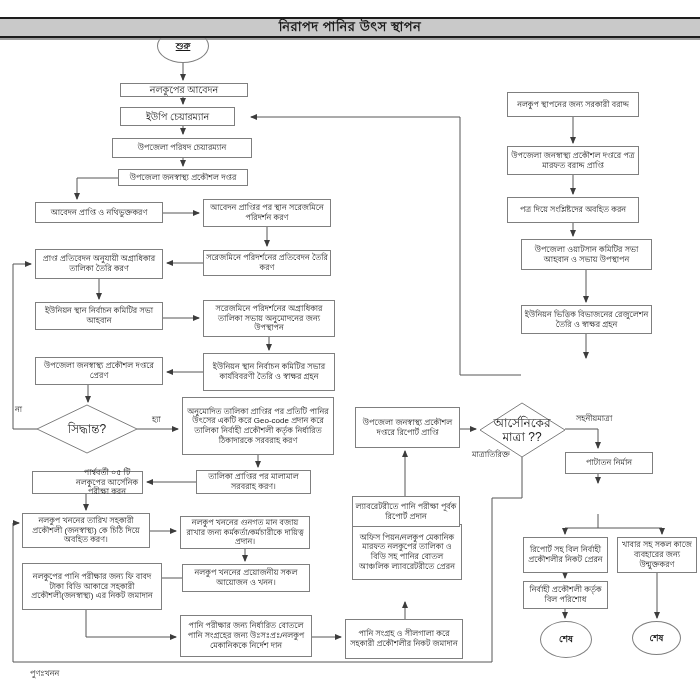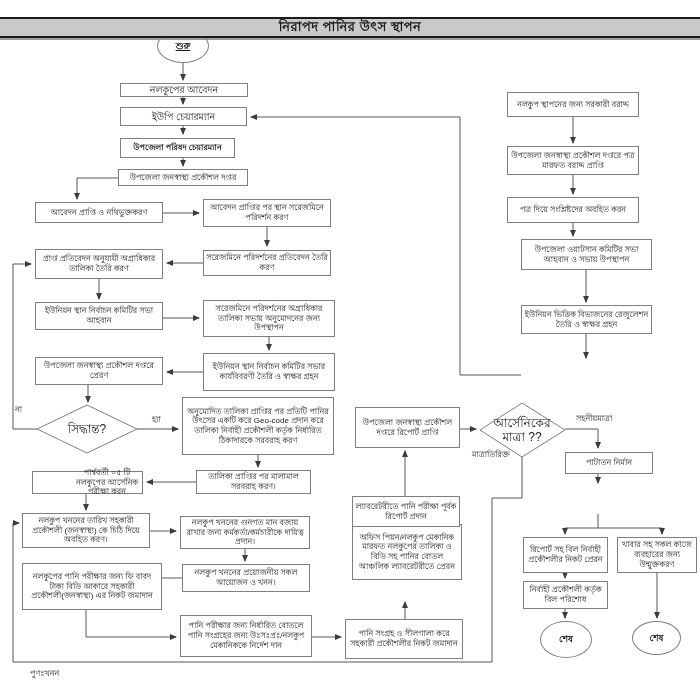--- a/index.html
+++ b/index.html
@@ -81,22 +81,22 @@
     </g>
     <polygon points="87,405 137,429 87,453 37,429" fill="#ffffff" stroke="#7f7f7f" stroke-width="1"></polygon>
     <polygon points="522,403 565,430 522,457 480,430" fill="#ffffff" stroke="#7f7f7f" stroke-width="1"></polygon>
   </svg>
 
   <div class="titlebar">নিরাপদ পানির উৎস স্থাপন</div>
 
   <div class="oval" style="left:157px;top:29px;width:52px;height:34px;text-decoration:underline;">শুরু</div>
 
   <div class="bx lg" style="left:120px;top:83px;width:128px;height:14px;">নলকুপের আবেদন</div>
-  <div class="bx lg" style="left:120px;top:107px;width:127px;height:19px;">ইউপি চেয়ারম্যান</div>
-  <div class="bx" style="left:120px;top:138px;width:115px;height:20px;font-weight:bold;">উপজেলা পরিষদ চেয়ারম্যান</div>
+  <div class="bx lg" style="left:120px;top:107px;width:115px;height:19px;">ইউপি চেয়ারম্যান</div>
+  <div class="bx" style="left:112px;top:138px;width:140px;height:20px;">উপজেলা পরিষদ চেয়ারম্যান</div>
   <div class="bx" style="left:118px;top:169px;width:130px;height:17px;">উপজেলা  জনস্বাস্থ্য প্রকৌশল দপ্তর</div>
 
   <div class="bx" style="left:35px;top:202px;width:128px;height:21px;">আবেদন প্রাপ্তি ও নথিভুক্তকরণ</div>
   <div class="bx" style="left:203px;top:199px;width:128px;height:28px;">আবেদন প্রাপ্তির পর স্থান সরেজমিনে পরিদর্শন করণ</div>
   <div class="bx" style="left:35px;top:249px;width:128px;height:30px;">প্রাপ্ত প্রতিবেদন অনুযায়ী অগ্রাধিকার তালিকা তৈরি করণ</div>
   <div class="bx" style="left:203px;top:250px;width:128px;height:26px;">সরেজমিনে পরিদর্শনের প্রতিবেদন তৈরি করণ</div>
   <div class="bx" style="left:35px;top:302px;width:128px;height:28px;">ইউনিয়ন স্থান নির্বাচন কমিটির সভা আহবান</div>
   <div class="bx" style="left:203px;top:300px;width:132px;height:37px;">সরেজমিনে পরিদর্শনের অগ্রাধিকার তালিকা সভায় অনুমোদনের জন্য উপস্থাপন</div>
   <div class="bx" style="left:35px;top:357px;width:128px;height:28px;">উপজেলা জনস্বাস্থ্য প্রকৌশল দপ্তরে প্রেরণ</div>
   <div class="bx" style="left:203px;top:353px;width:132px;height:38px;">ইউনিয়ন স্থান নির্বাচন কমিটির সভার কার্যবিবরণী তৈরি ও স্বাক্ষর গ্রহন</div>

